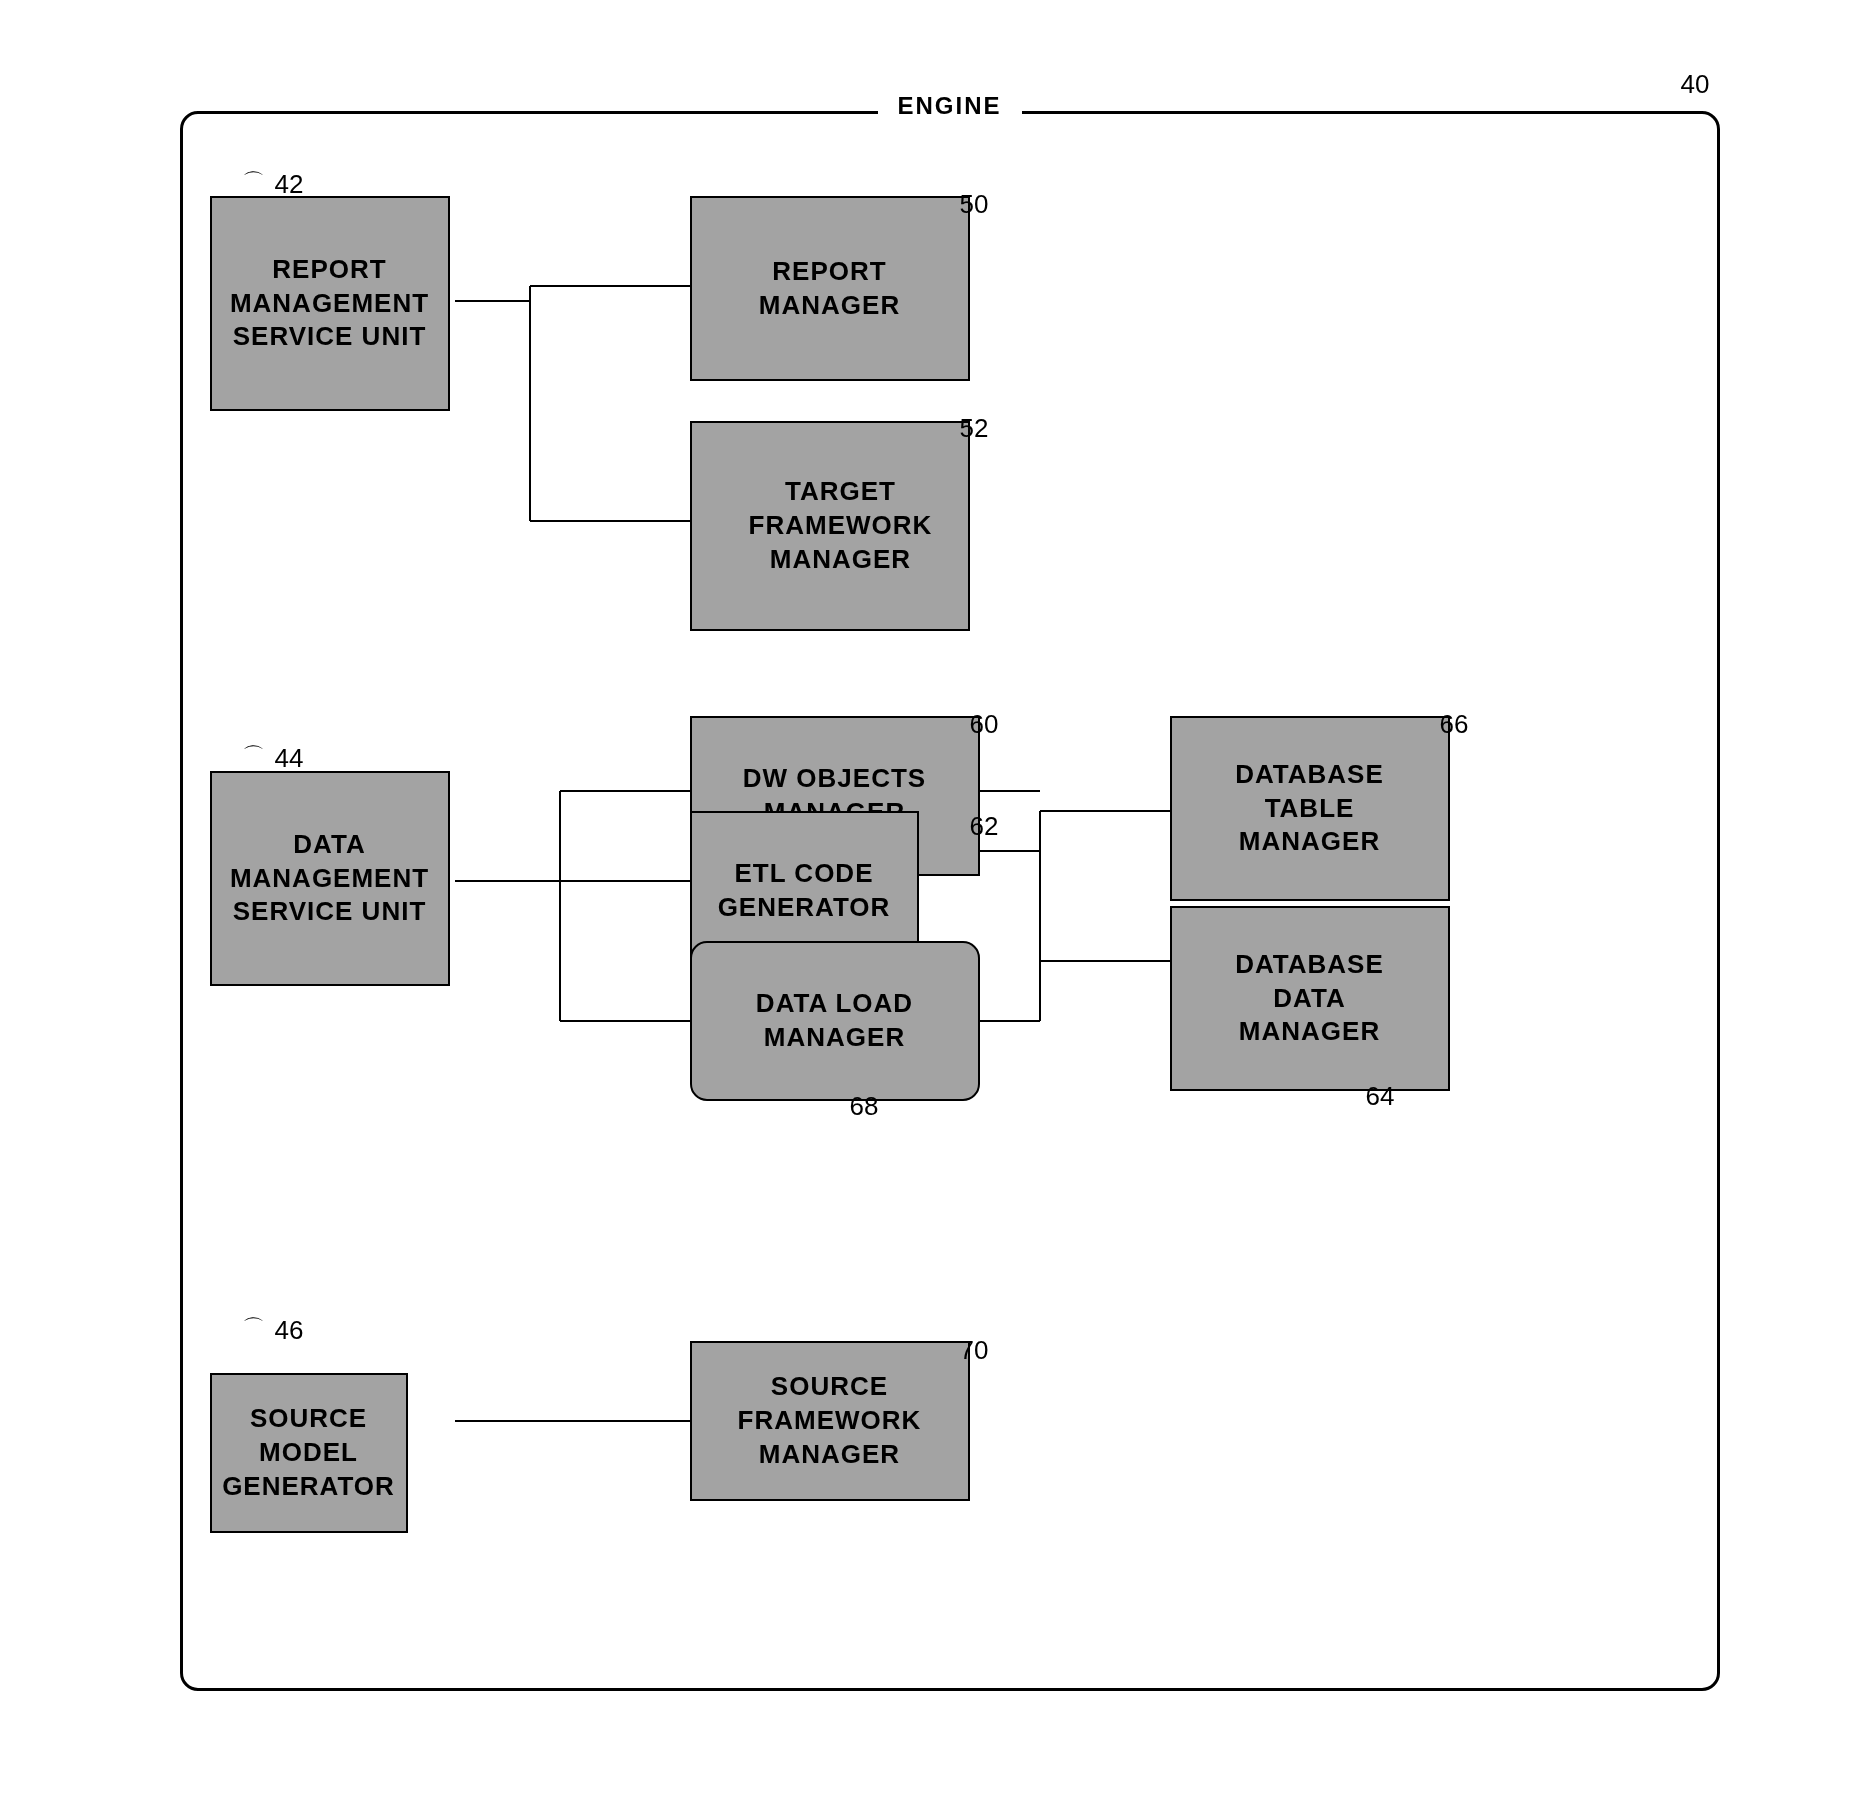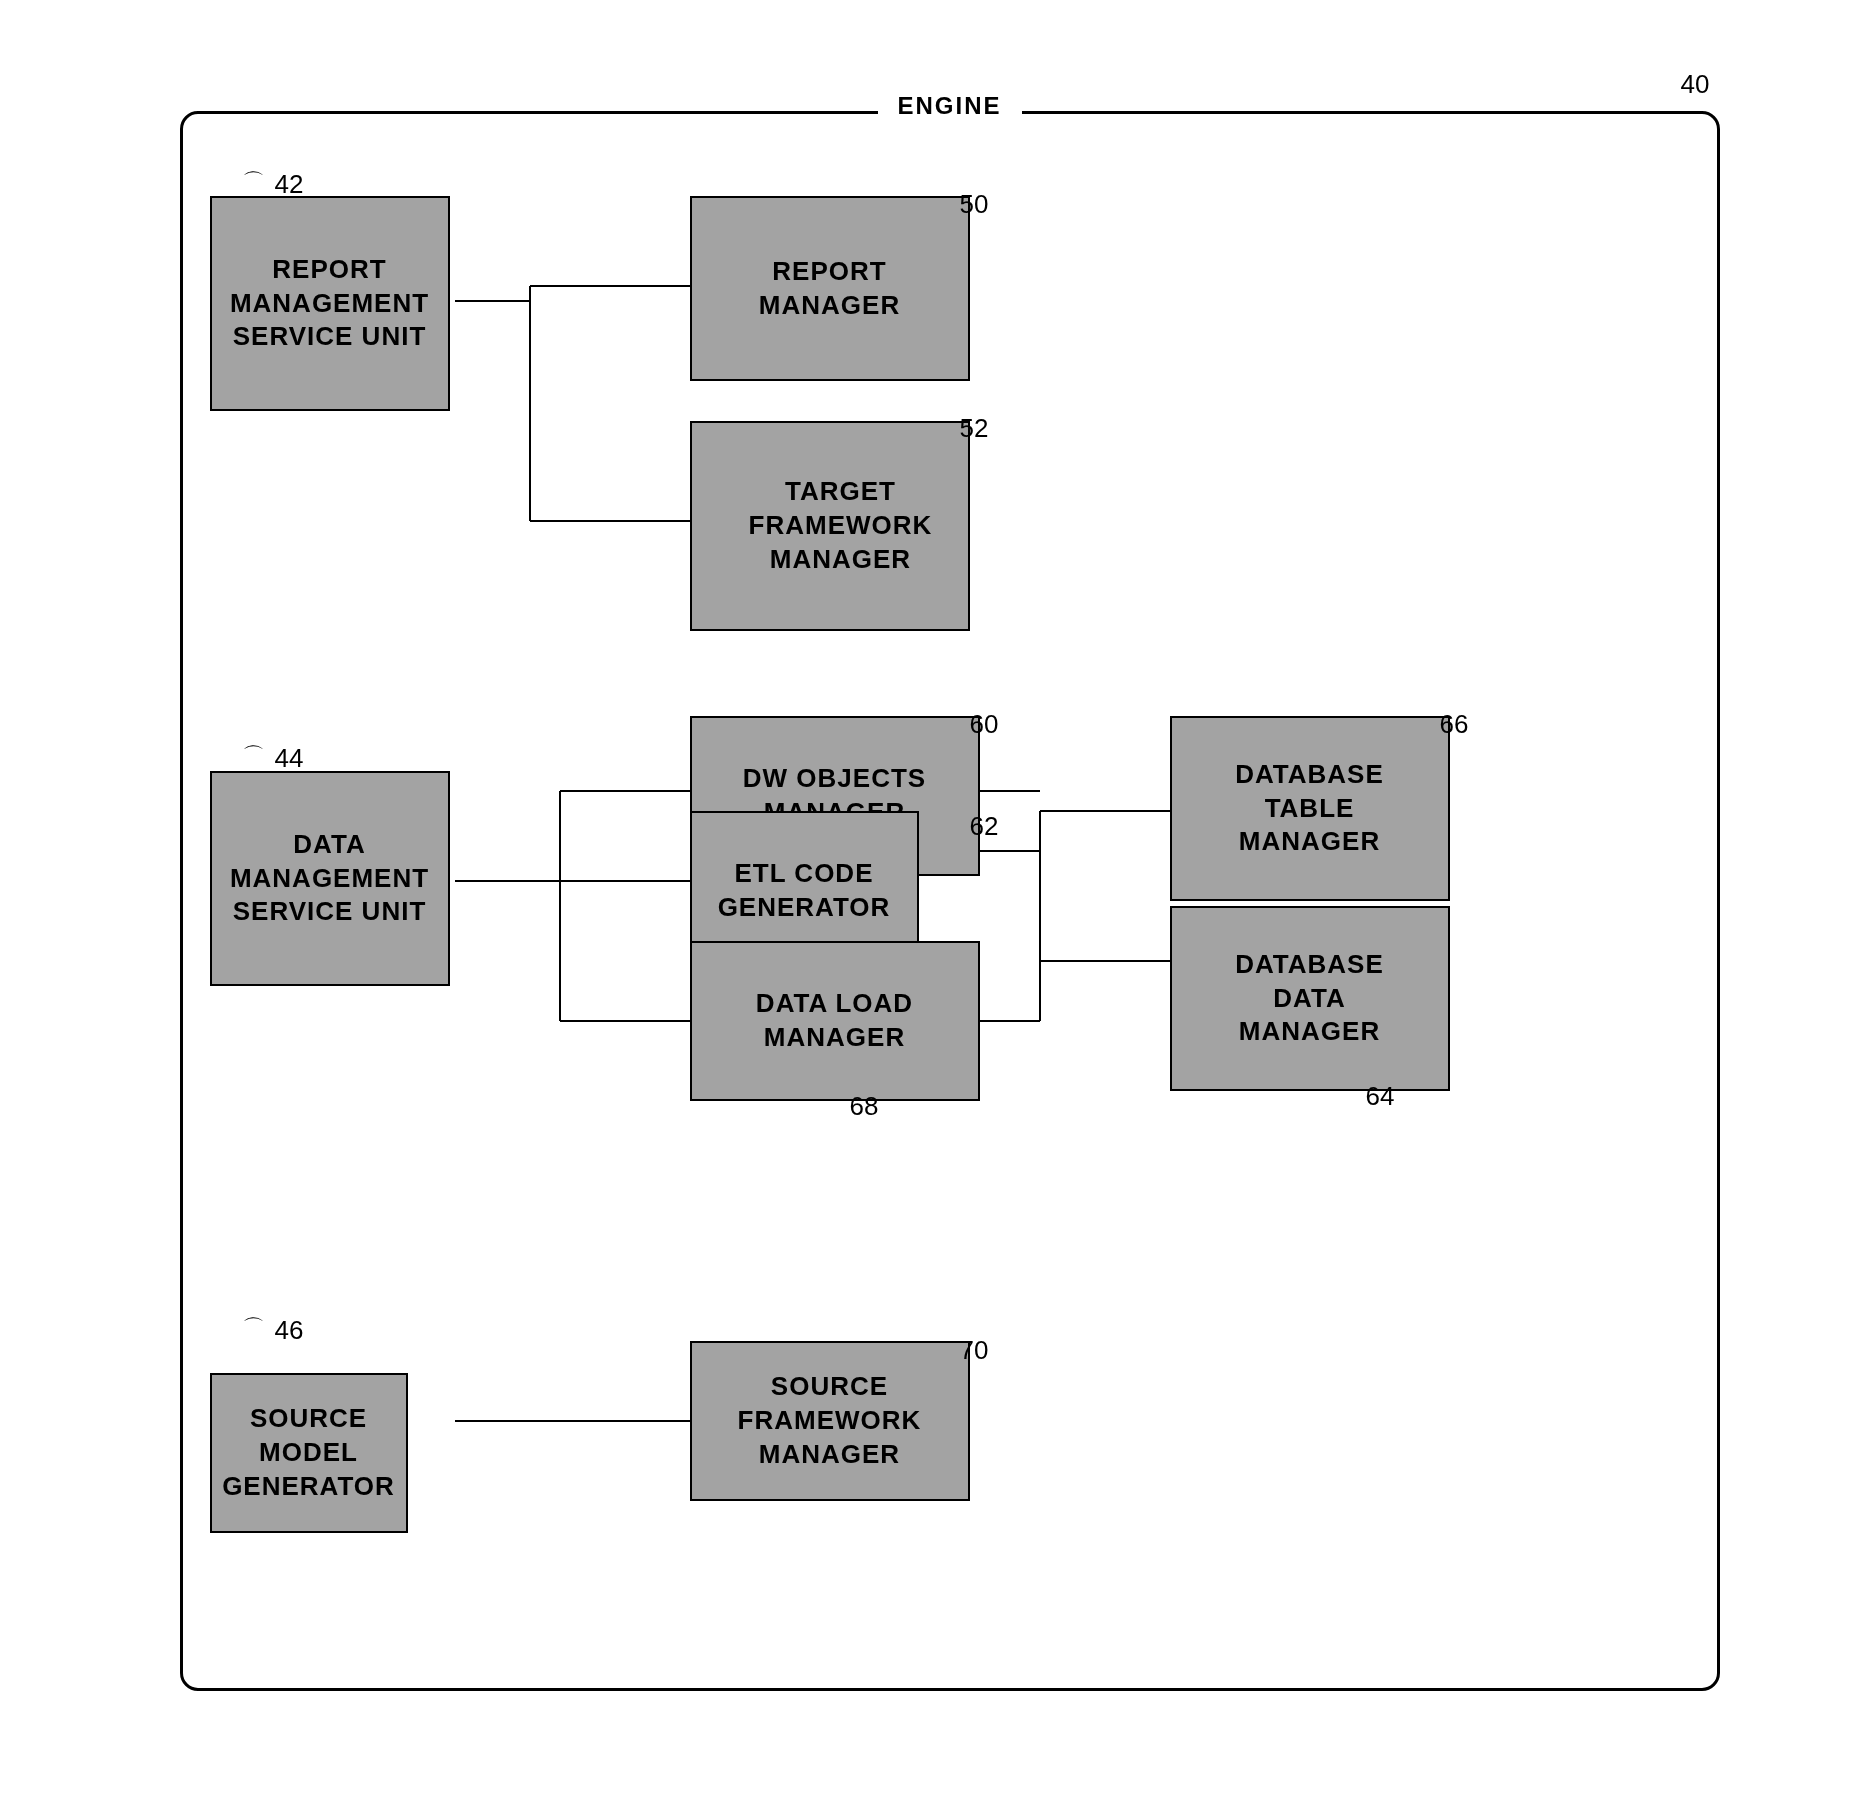--- a/index.html
+++ b/index.html
@@ -147,21 +147,21 @@
 MANAGER</span>
   </div>
   <div class="ref" style="left:890px; top:658px;">60</div>
 
   <div class="box" style="left:610px; top:760px; width:229px; height:160px;">
     <span style="white-space:pre-line;">ETL CODE
 GENERATOR</span>
   </div>
   <div class="ref" style="left:890px; top:760px;">62</div>
 
-  <div class="box" style="left:610px; top:890px; width:290px; height:160px;">
+  <div class="box" style="left:610px; top:890px; width:290px; height:160px;border-radius:17px;">
     <span style="white-space:pre-line;">DATA LOAD
 MANAGER</span>
   </div>
   <div class="ref" style="left:770px; top:1040px;">68</div>
 
   <div class="box" style="left:1090px; top:665px; width:280px; height:185px;">
     <span style="white-space:pre-line;">DATABASE
 TABLE
 MANAGER</span>
   </div>

